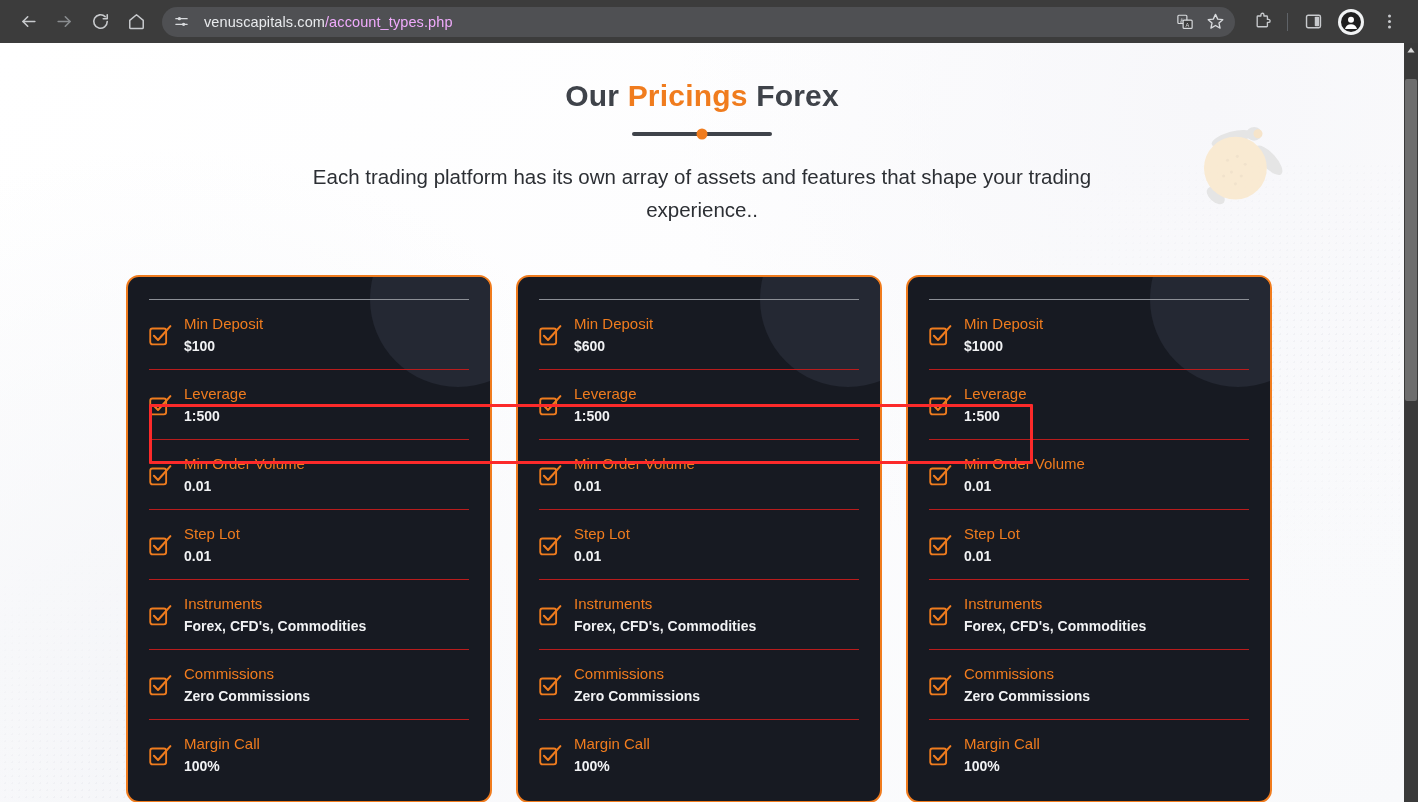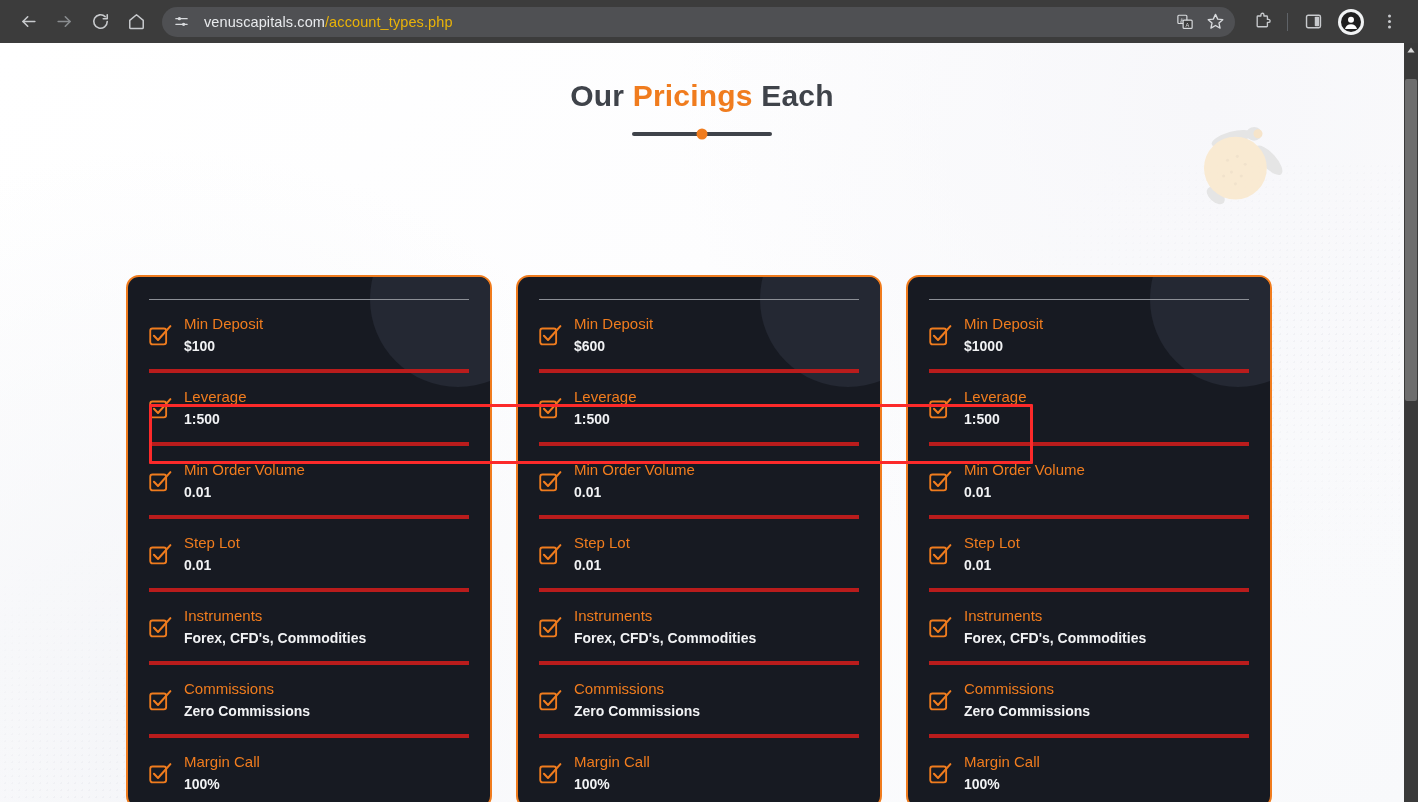--- a/index.html
+++ b/index.html
@@ -55,21 +55,21 @@
   }
   #omnibox-url {
     font-size: 14.5px;
     color: #e8eaed;
     white-space: nowrap;
     overflow: hidden;
     margin-left: 10px;
     flex: 1 1 auto;
     letter-spacing: 0.1px;
   }
-  #omnibox-url .path { color: #eab308; }
+  #omnibox-url .path { color: #f0abfc; }
   .omni-action {
     width: 28px; height: 28px;
     display: flex; align-items: center; justify-content: center;
     flex: 0 0 auto;
     border-radius: 50%;
     margin-right: 2px;
   }
   .chrome-right {
     display: flex;
     align-items: center;
@@ -229,21 +229,21 @@
     height: 1px;
     background: #8c8f96;
     margin-bottom: 0px;
   }
 
   .feature-row {
     position: relative;
     display: flex;
     align-items: center;
     padding: 13px 0 12px 0;
-    border-bottom: 4px solid #b91c1c;
+    border-bottom: 1px solid #b91c1c;
   }
   .feature-row:last-child { border-bottom: none; }
   .check-icon {
     flex: 0 0 auto;
     width: 23px;
     height: 26px;
     margin-right: 12px;
     margin-top: 2px;
   }
   .feature-text { min-width: 0; }
@@ -411,24 +411,25 @@
         <circle cx="40" cy="36" r="1.6"></circle>
       <circle cx="48" cy="44" r="1.6"></circle>
         <circle cx="34" cy="52" r="1.6"></circle>
       <circle cx="44" cy="56" r="1.6"></circle>
         <circle cx="26" cy="56" r="1.6"></circle>
       <circle cx="38" cy="64" r="1.6"></circle>
     </g>
   </svg>
 
   <div id="section-header">
-    <h1 id="page-title" style="color: rgb(63, 67, 74);"><span>Our </span><span class="accent" style="color: rgb(240, 124, 30); text-align: center;">Pricings</span><span> Each</span></h1>
+    <h1 id="page-title" style="color: rgb(63, 67, 74);"><span>Our </span><span class="accent" style="color: rgb(240, 124, 30); text-align: center;">Pricings</span><span> Forex</span></h1>
     <div id="title-divider">
       <div id="title-divider-dot" style="background: rgb(240, 124, 30);"></div>
     </div>
+    <p id="section-subtitle">Each trading platform has its own array of assets and features that shape your trading experience..</p>
   </div>
 
   <div id="pricing-cards">
       <div class="pricing-card" style="background: rgb(23, 26, 34); border-color: rgb(240, 124, 30);">
         <div class="card-deco-circle"></div>
         <div class="card-title-rule"></div>
         <div class="feature-row">
           <span class="check-icon"><svg viewBox="0 0 26 28">
               <rect x="1.4" y="6.2" width="18" height="18" rx="2.6" fill="none" stroke="#f07c1e" stroke-width="2.1"></rect>
               <path d="M5.6 14.4 10.2 19.2 24.2 3.6" fill="none" stroke="#f07c1e" stroke-width="2.3" stroke-linecap="round" stroke-linejoin="round"></path>

